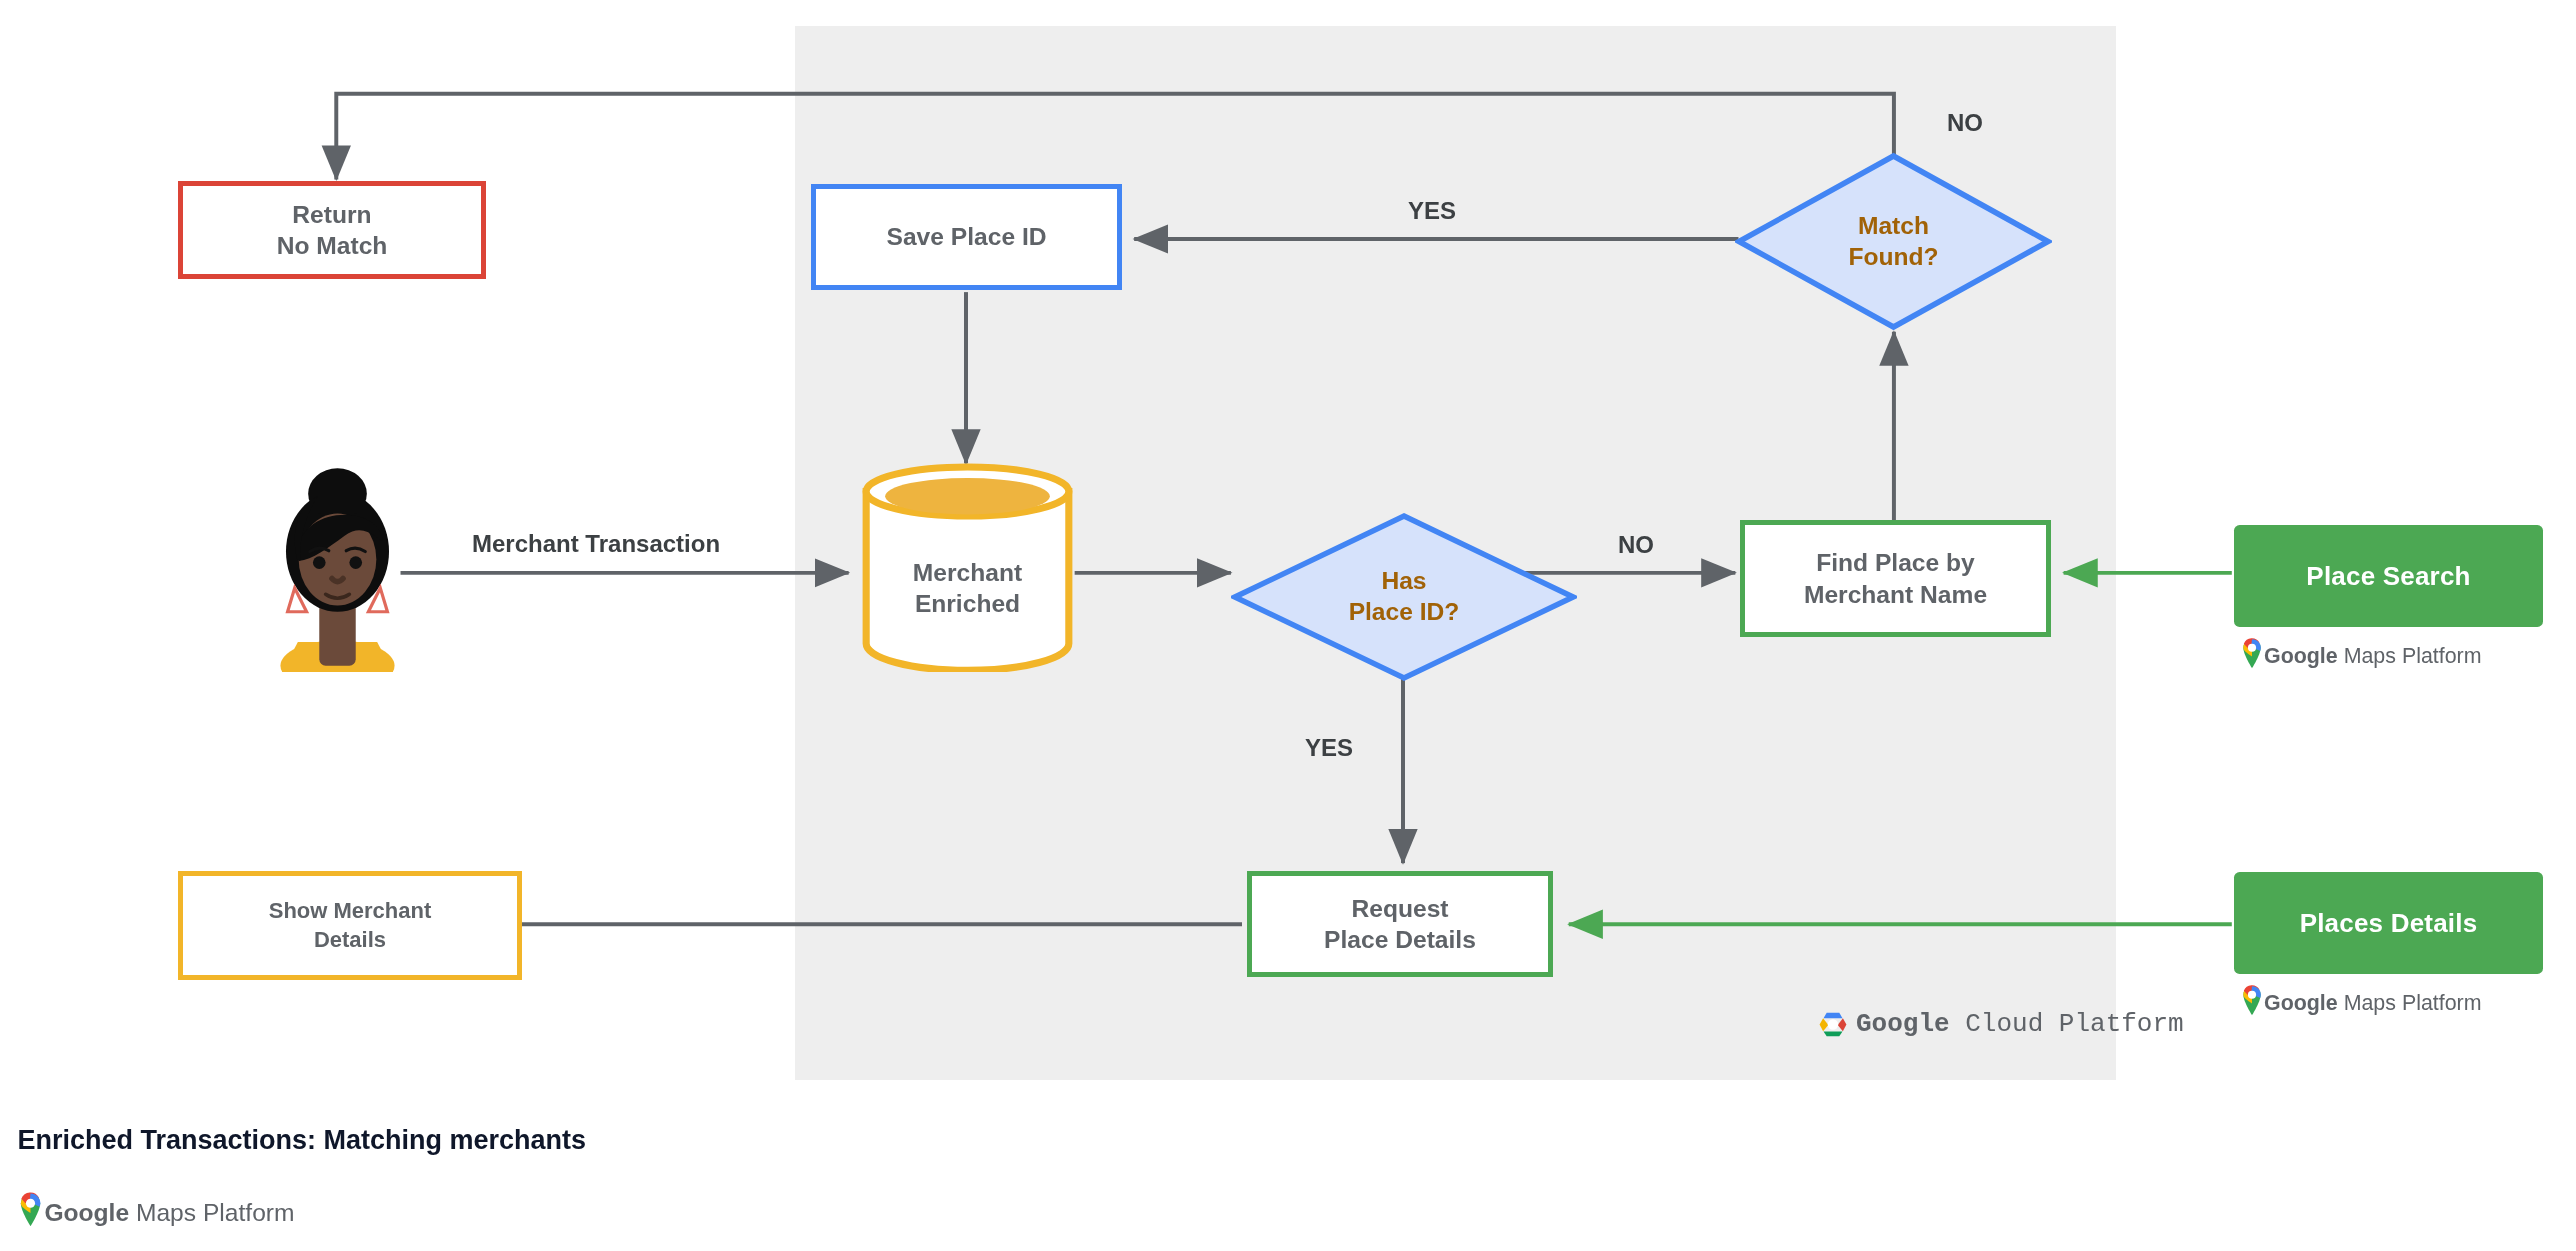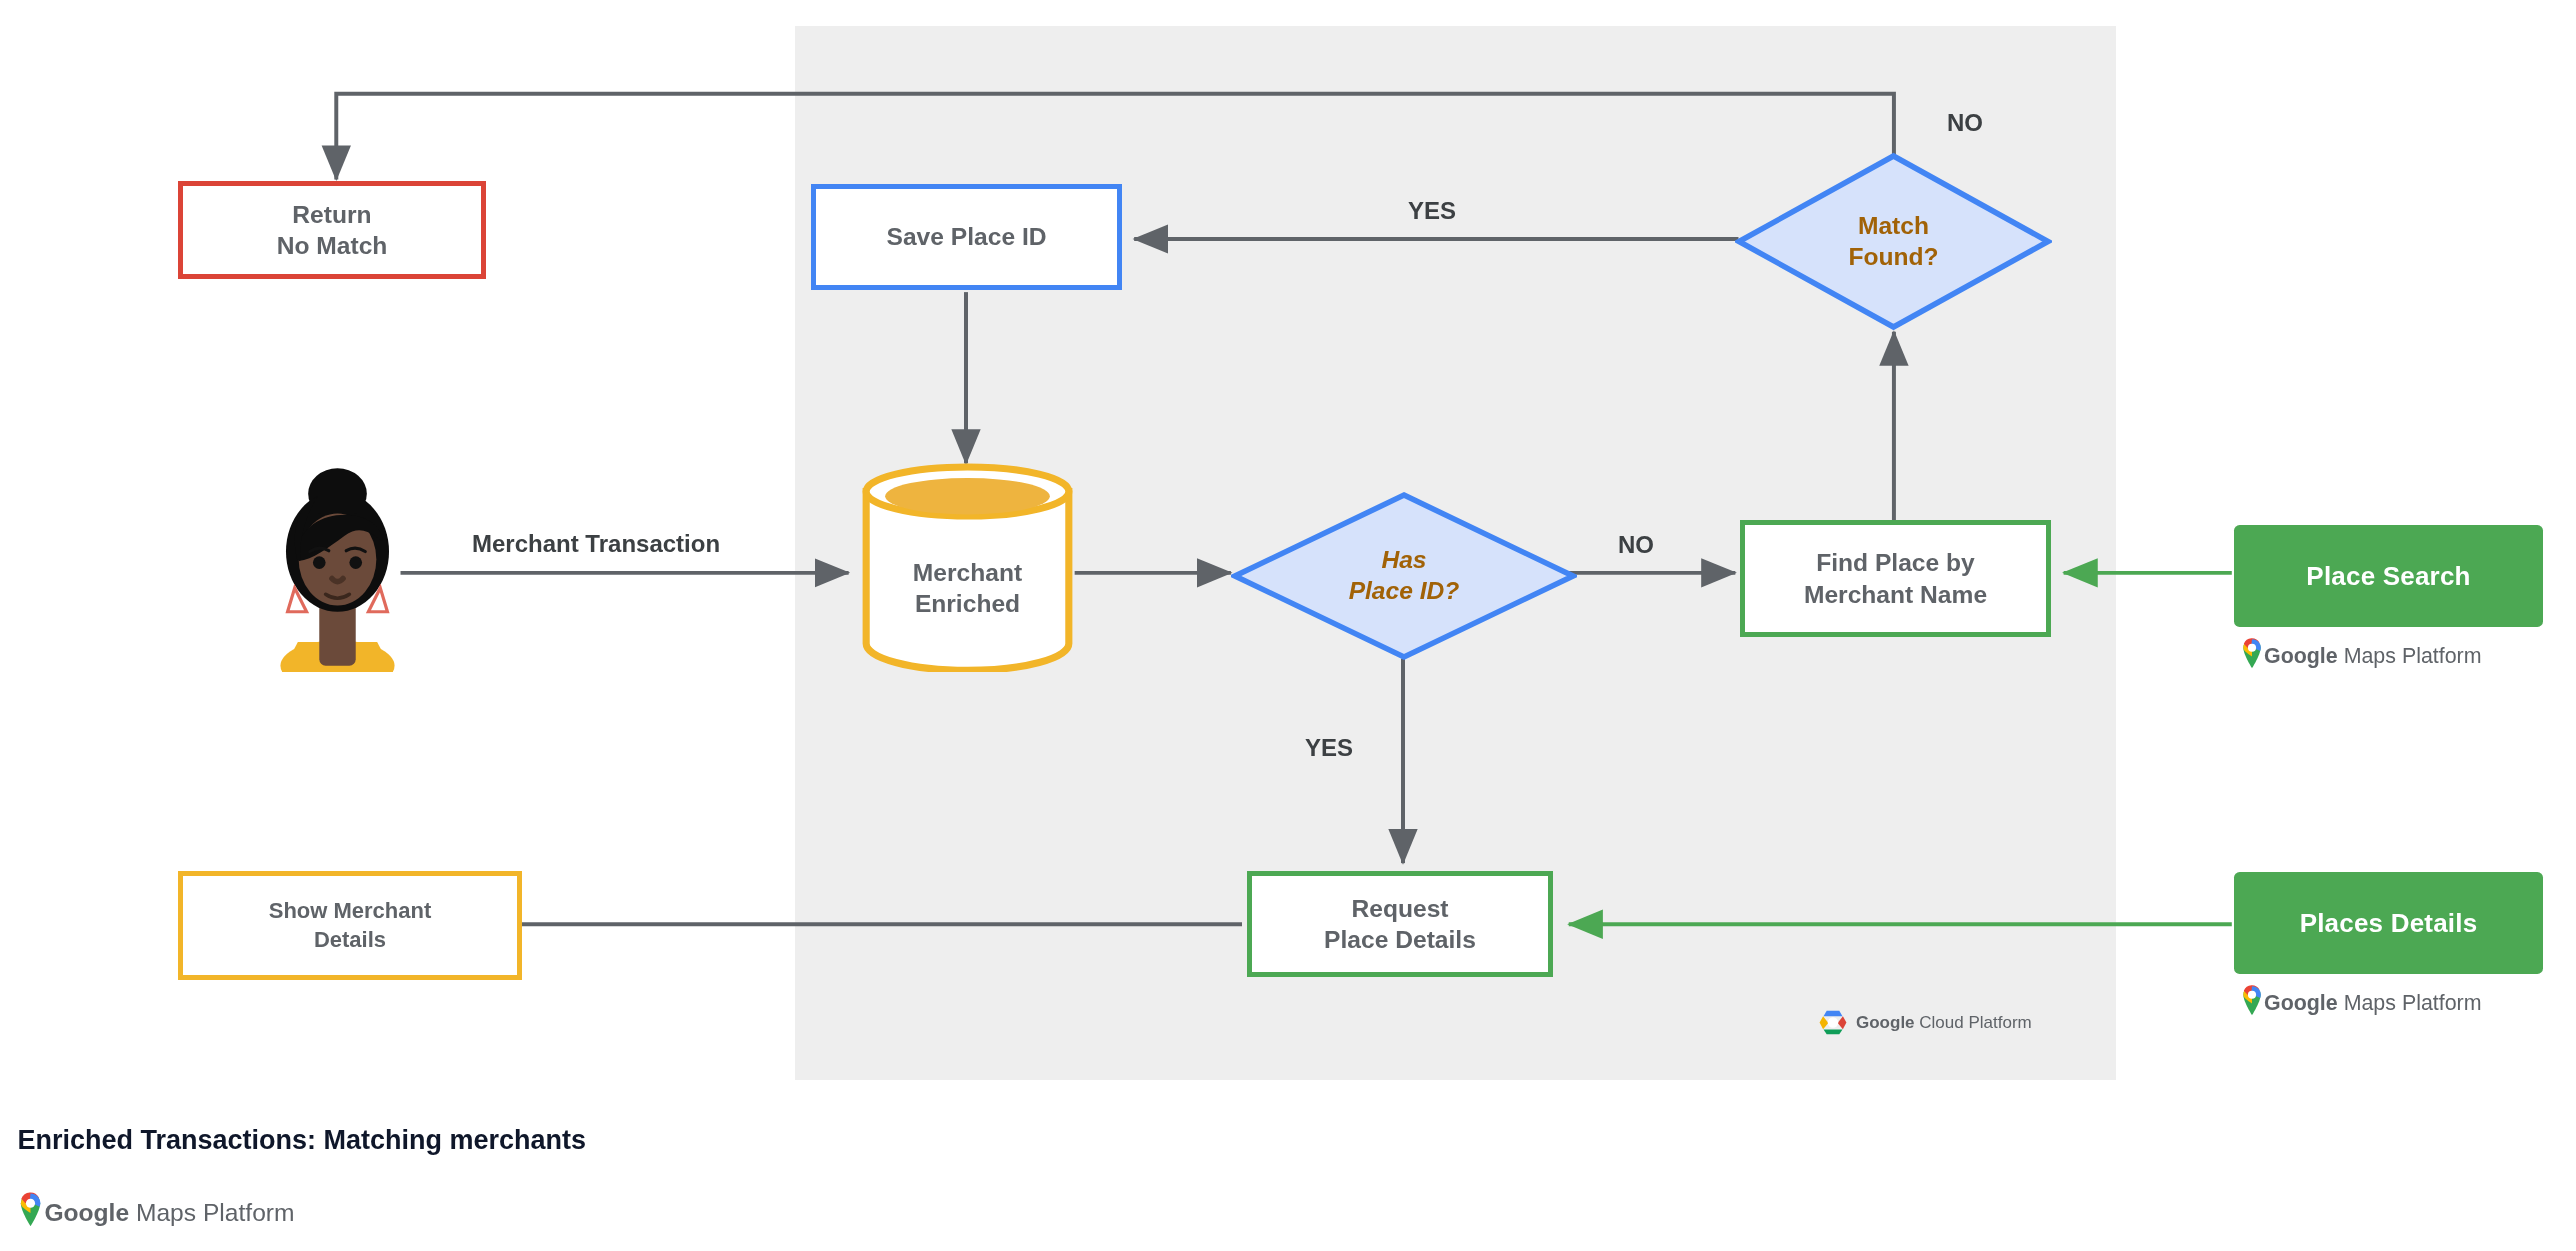--- a/index.html
+++ b/index.html
@@ -260,21 +260,21 @@
   <div id="datastore" style="left:861px; top:463px; width:213px; height:209px;">
     <svg viewBox="0 0 268 264" width="213" height="209">
       <path d="M6 36 L6 228 A128 34 0 0 0 262 228 L262 36 Z" fill="#ffffff" stroke="#f2b529" stroke-width="9"></path>
       <ellipse cx="134" cy="36" rx="128" ry="31" fill="#ffffff" stroke="#f2b529" stroke-width="9"></ellipse>
       <ellipse cx="134" cy="42" rx="104" ry="23" fill="#eeb43f"></ellipse>
     </svg>
     <div class="dslabel" style="font-size:24.6px;">Merchant
 Enriched</div>
   </div>
 
-  <div class="diamond" style="left:1231px; top:491px; width:346px; height:170px;font-style:italic;">
+  <div class="diamond" style="left:1231px; top:512px; width:346px; height:170px;">
     <svg viewBox="0 0 436 214" width="346" height="170">
       <polygon points="218,5 431,107 218,209 5,107" fill="#d6e2fb" stroke="#4285f4" stroke-width="7"></polygon>
     </svg>
     <div class="dlabel" style="font-size:24.6px;">Has
 Place ID?</div>
   </div>
 
   <div class="node green" style="left:1740px; top:520px; width:311px; height:117px; font-size:24.6px;">
     <span class="node-label">Find Place by
 Merchant Name</span>
@@ -331,21 +331,21 @@
   <div class="edge-label" style="left:1947px; top:109px; font-size:24px;">NO</div>
 
   <div class="gcp-lockup" style="left:1818px; top:1009px;">
     <svg width="30" height="27" viewBox="0 0 38 34">
       <path d="M11 2 L27 2 L31 9 L7 9 Z" fill="#4285f4"></path>
       <path d="M31.5 9 L36 17 L31.5 25.5 L25 17.5 Z" fill="#db4437"></path>
       <path d="M6.5 9 L2 17 L6.5 25.5 L13 17.5 Z" fill="#f4b400"></path>
       <path d="M7 26 L31 26 L27 32 L11 32 Z" fill="#0f9d58"></path>
       <circle cx="19" cy="17" r="6.6" fill="#ffffff"></circle>
     </svg>
-    <span class="gcp-text" style="font-size:17px;"><b>Google</b> <span>Cloud Platform</span></span>
+    <span class="gcp-text" style="font-size:26px;font-family:Liberation Mono, monospace;"><b>Google</b> <span>Cloud Platform</span></span>
   </div>
 
   <div id="footer-title">Enriched Transactions: Matching merchants</div>
 
   <div class="gmp-lockup" style="left:17.4px; top:1190px;">
     <svg width="27" height="37" viewBox="0 0 30 42">
       <path d="M15 41 C15 41 4 24 4 15 A11 11 0 0 1 26 15 C26 24 15 41 15 41 Z" fill="#34a853"></path>
       <path d="M4 15 A11 11 0 0 1 15 4 L15 26 C9 22 4 19 4 15 Z" fill="#fbbc04"></path>
       <path d="M4.6 10 A11 11 0 0 1 24.6 8.8 L13 19 Z" fill="#ea4335"></path>
       <path d="M15 4 A11 11 0 0 1 25.4 19 L14 14 Z" fill="#4285f4"></path>

